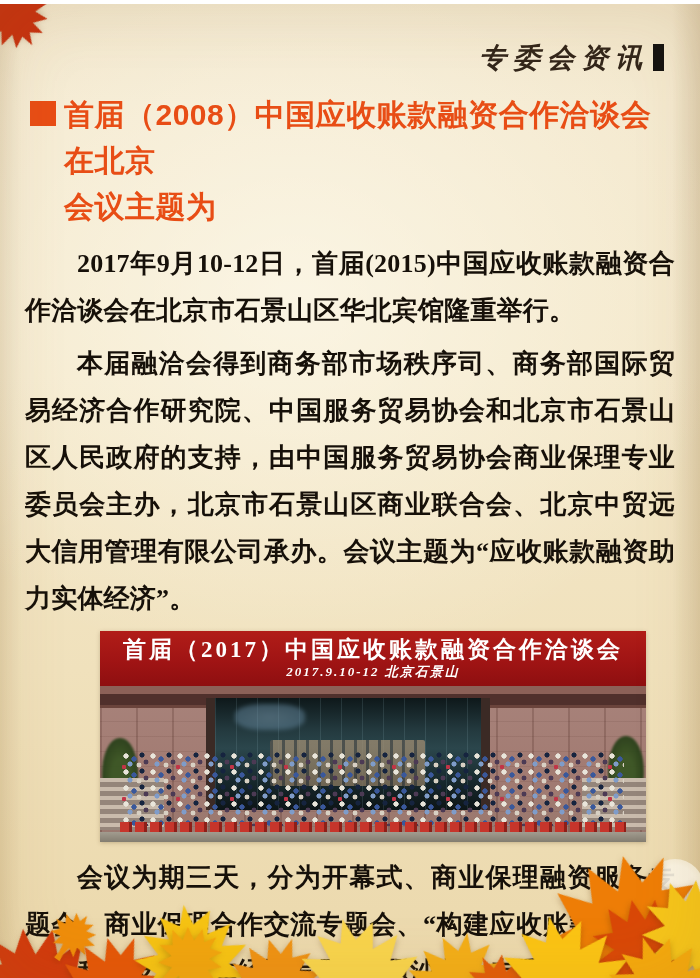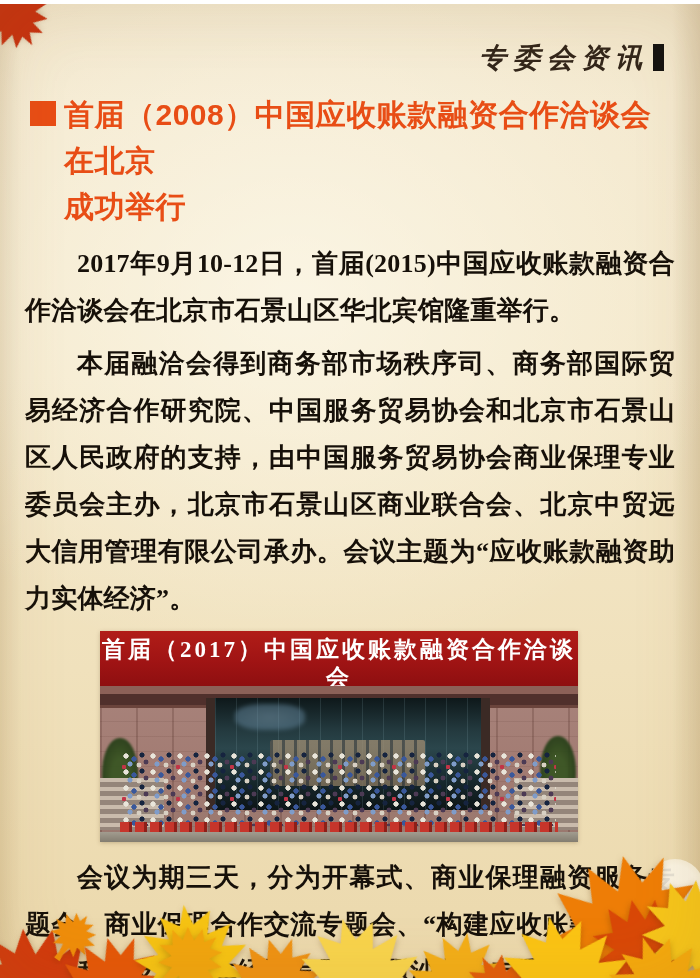--- a/index.html
+++ b/index.html
@@ -56,21 +56,21 @@
     font-weight:bold;
     text-align:justify;
     text-indent:2em;
     letter-spacing:.2px;
   }
   .body-p.first{margin-top:10px;}
 
   
   .photo{
     position:relative;
-    width:478px;height:211px;
+    width:546px;height:211px;
     margin:9px 0 12px 100px;
     box-shadow:0 1px 4px rgba(80,50,20,.25);
     overflow:hidden;
   }
   .photo-banner{
     position:absolute;top:0;left:0;right:0;height:55px;
     background:linear-gradient(180deg,#b11d18 0%,#a01414 55%,#8e0f10 100%);
     color:#fff;text-align:center;
   }
   .photo-banner .bt{
@@ -153,21 +153,21 @@
     </svg>
 
   <div class="masthead">
     <span>专委会资讯</span><span class="masthead-bar"></span>
   </div>
 
   <h1 class="headline" style="margin-block:16px 0;">
     <span class="bullet"></span>
     <span class="t-lines">
       <span>首届（2008）中国应收账款融资合作洽谈会在北京</span>
-      <span>成功举行</span>
+      <span>会议主题为</span>
     </span>
   </h1>
 
   <p class="body-p first">2017年9月10-12日，首届(2015)中国应收账款融资合作洽谈会在北京市石景山区华北宾馆隆重举行。</p>
   <p class="body-p">本届融洽会得到商务部市场秩序司、商务部国际贸易经济合作研究院、中国服务贸易协会和北京市石景山区人民政府的支持，由中国服务贸易协会商业保理专业委员会主办，北京市石景山区商业联合会、北京中贸远大信用管理有限公司承办。会议主题为“应收账款融资助力实体经济”。</p>
 
   <figure class="photo" style="margin-block:9px 12px;">
     <div class="photo-banner">
       <div class="bt">首届（2017）中国应收账款融资合作洽谈会</div>
       <div class="bs">2017.9.10-12 北京石景山</div>

